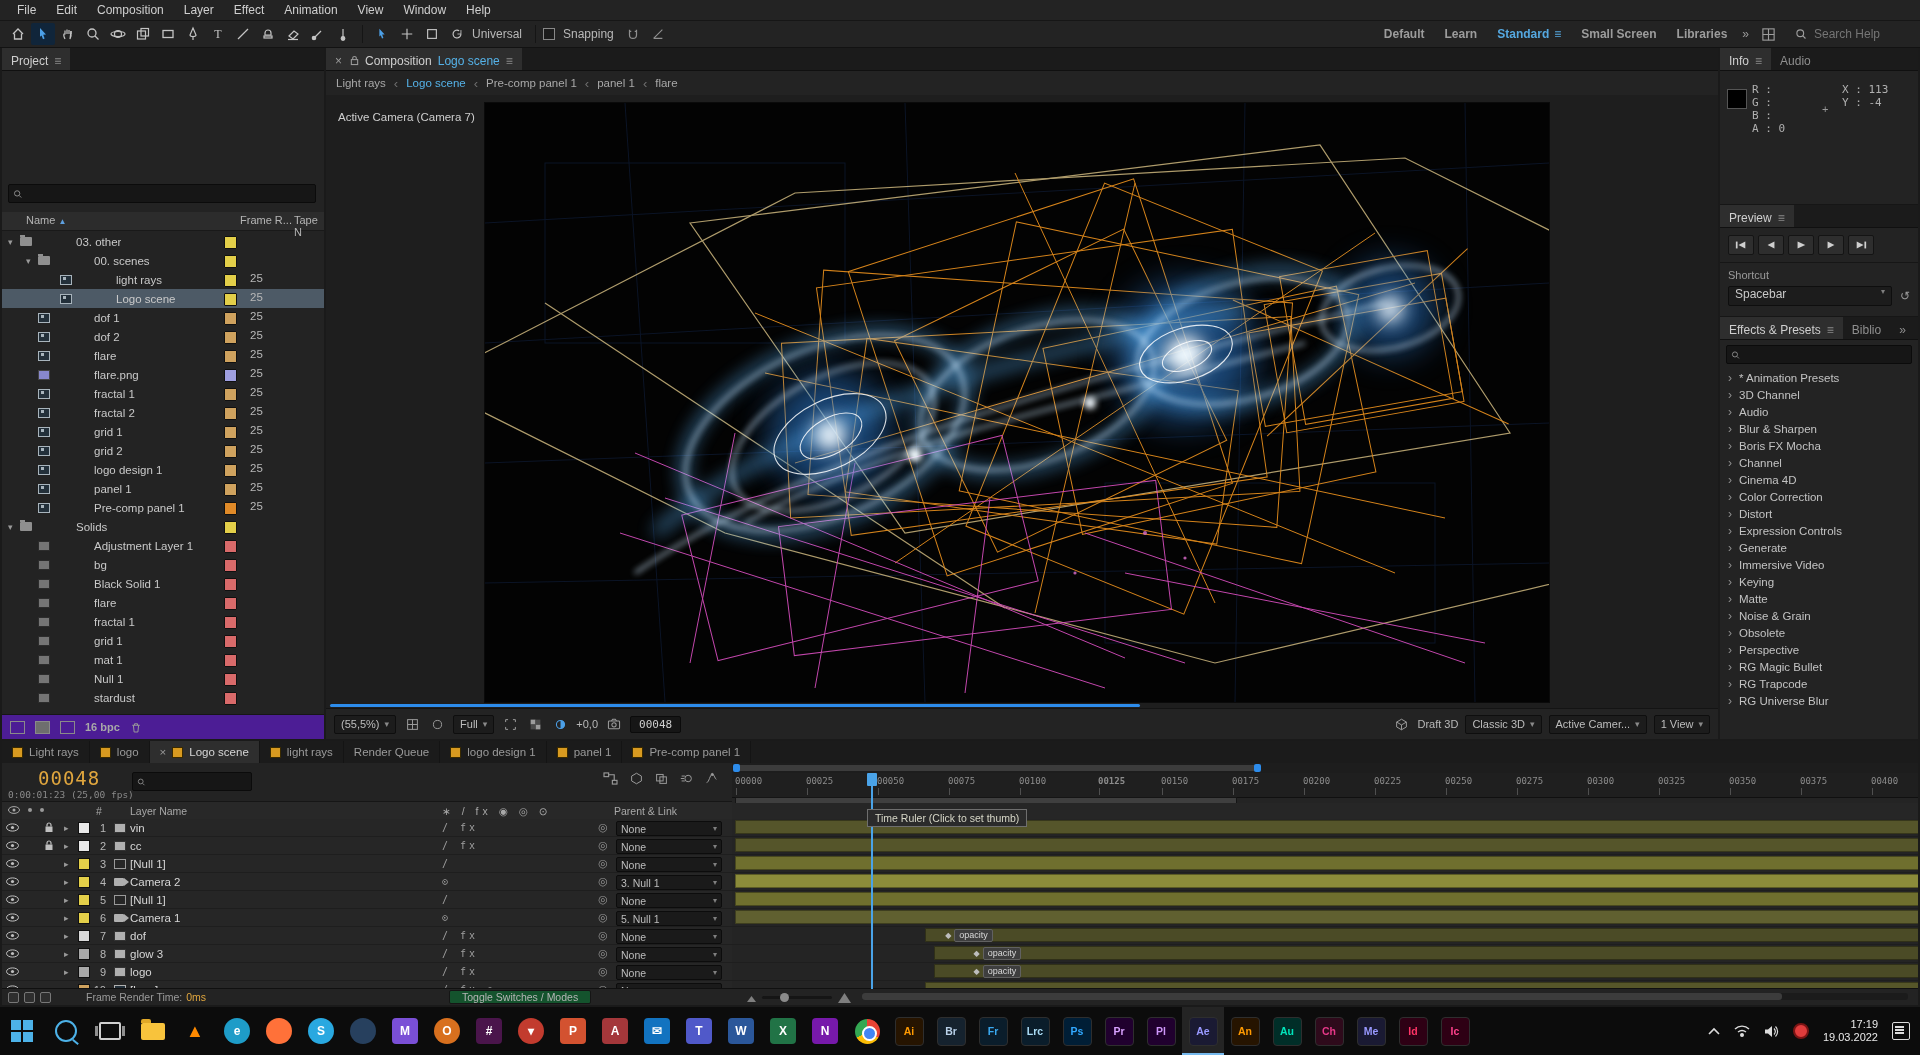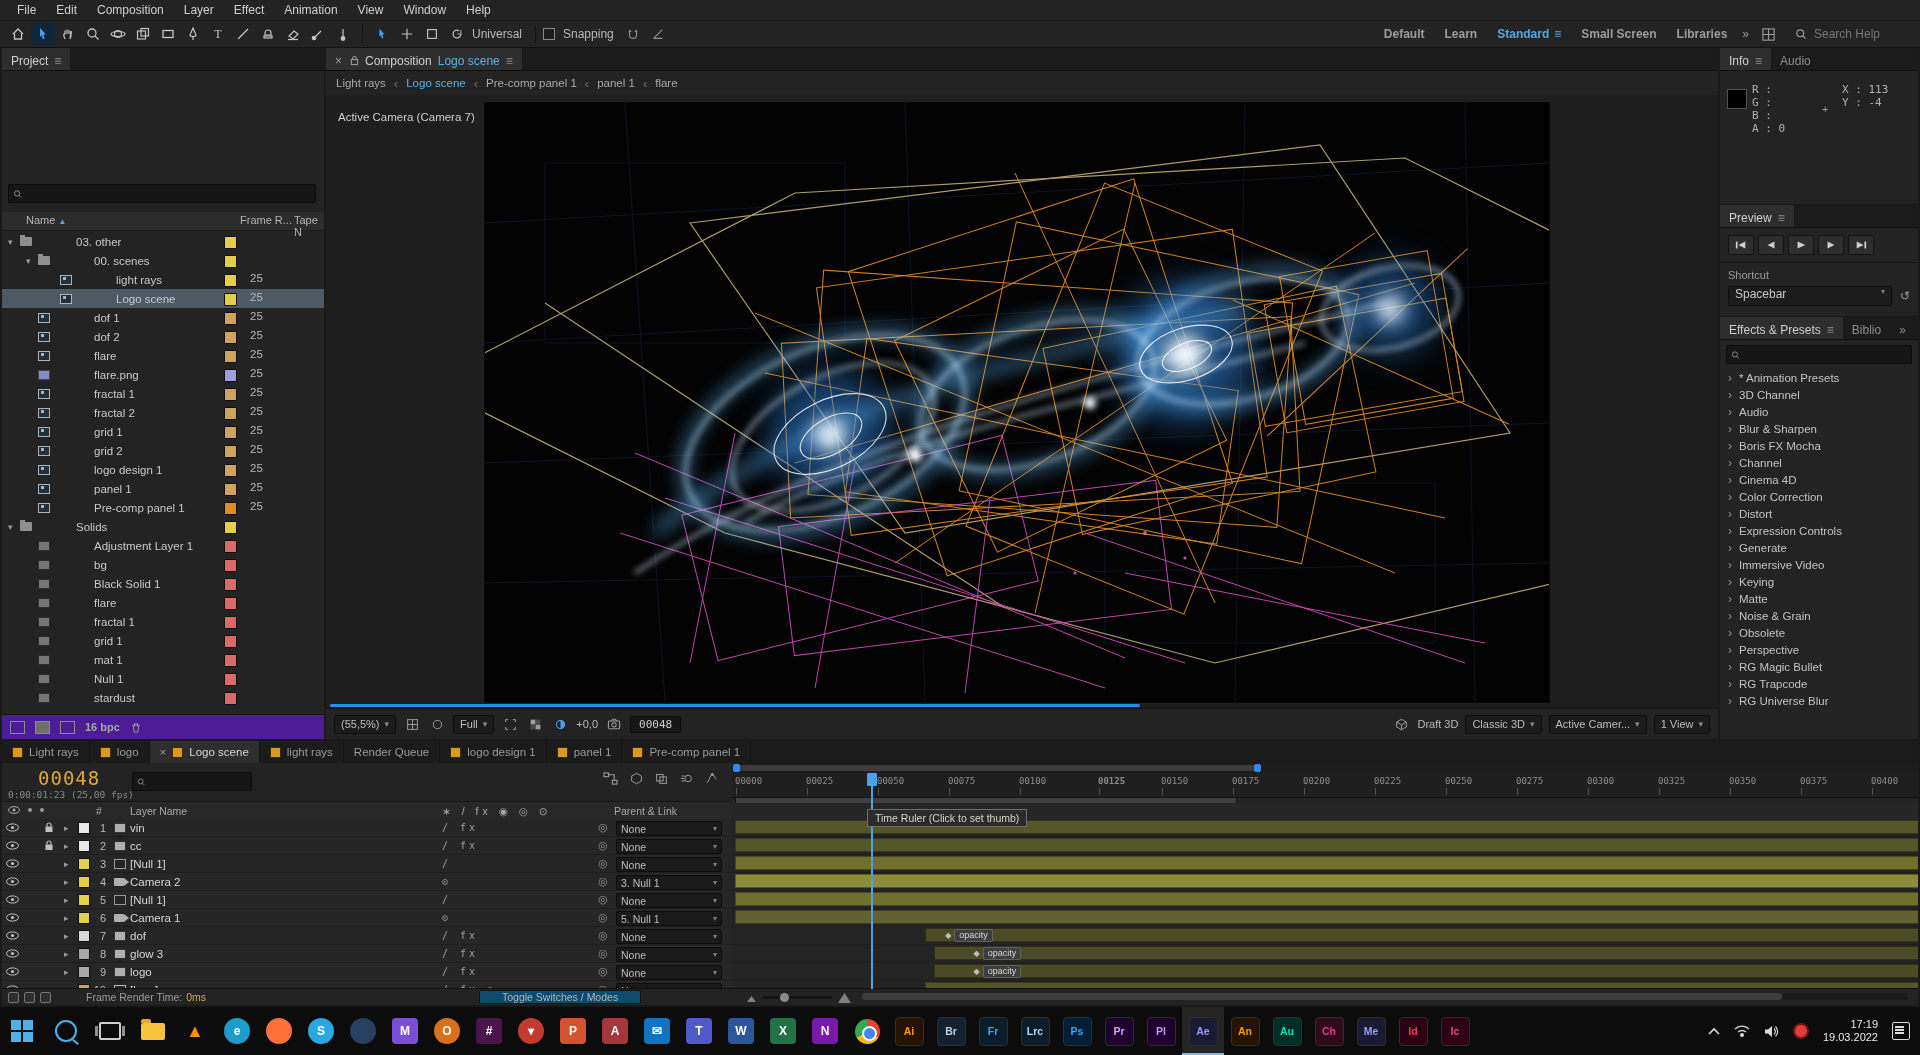--- a/index.html
+++ b/index.html
@@ -183,22 +183,22 @@
   .playhead{position:absolute;top:10px;bottom:0;width:2px;background:#4aa3e8;z-index:4;}
   .playhead::before{content:"";position:absolute;left:-4px;top:0;width:10px;height:13px;background:#4aa3e8;border-radius:1px;}
   .tl-tooltip{position:absolute;left:135px;top:46px;background:#2b2b2b;border:1px solid #6e6e6e;color:#d6d6c6;
               font-size:10.5px;padding:2px 7px;z-index:5;white-space:nowrap;}
   .tl-footer{position:absolute;left:0;right:0;bottom:0;height:16px;background:#232323;border-top:1px solid #101010;
              font-size:10.5px;color:#9a9a9a;}
   .tf-toggles{position:absolute;left:6px;top:3px;display:flex;gap:5px;}
   .tf-dot{width:9px;height:9px;border:1px solid #777;border-radius:2px;background:#2e2e2e;}
   .tf-render{position:absolute;left:84px;top:2px;}
   .tf-render .val{color:#e0a63e;margin-left:4px;}
-  .tf-toggle-btn{position:absolute;left:447px;top:1px;background:#0c4a6e;border:1px solid #151515;border-radius:2px;
-                 padding:0 22px;line-height:12px;color:#b5b5b5;margin-left:30px;}
+  .tf-toggle-btn{position:absolute;left:447px;top:1px;background:#14532d;border:1px solid #151515;border-radius:2px;
+                 padding:0 12px;line-height:12px;color:#b5b5b5;}
   .tf-zoom{position:absolute;left:745px;top:3px;display:flex;align-items:center;gap:6px;}
   .tf-ztrack{width:70px;height:3px;background:#151515;border-radius:2px;position:relative;}
   .tf-zthumb{position:absolute;left:18px;top:-3px;width:9px;height:9px;border-radius:50%;background:#8a8a8a;}
   .tf-scroll{position:absolute;left:860px;right:10px;top:4px;height:7px;background:#1b1b1b;border-radius:3px;}
   .tf-scroll-thumb{position:absolute;left:0;width:88%;height:7px;background:#3c3c3c;border-radius:3px;}
 
   
   .taskbar{position:absolute;left:0;top:1007px;width:1920px;height:48px;background:#0c0c0c;display:flex;align-items:stretch;z-index:9;}
   .tb-slot{width:44px;display:flex;align-items:center;justify-content:center;flex:none;}
   .tb-app{width:42px;display:flex;align-items:center;justify-content:center;flex:none;position:relative;}

